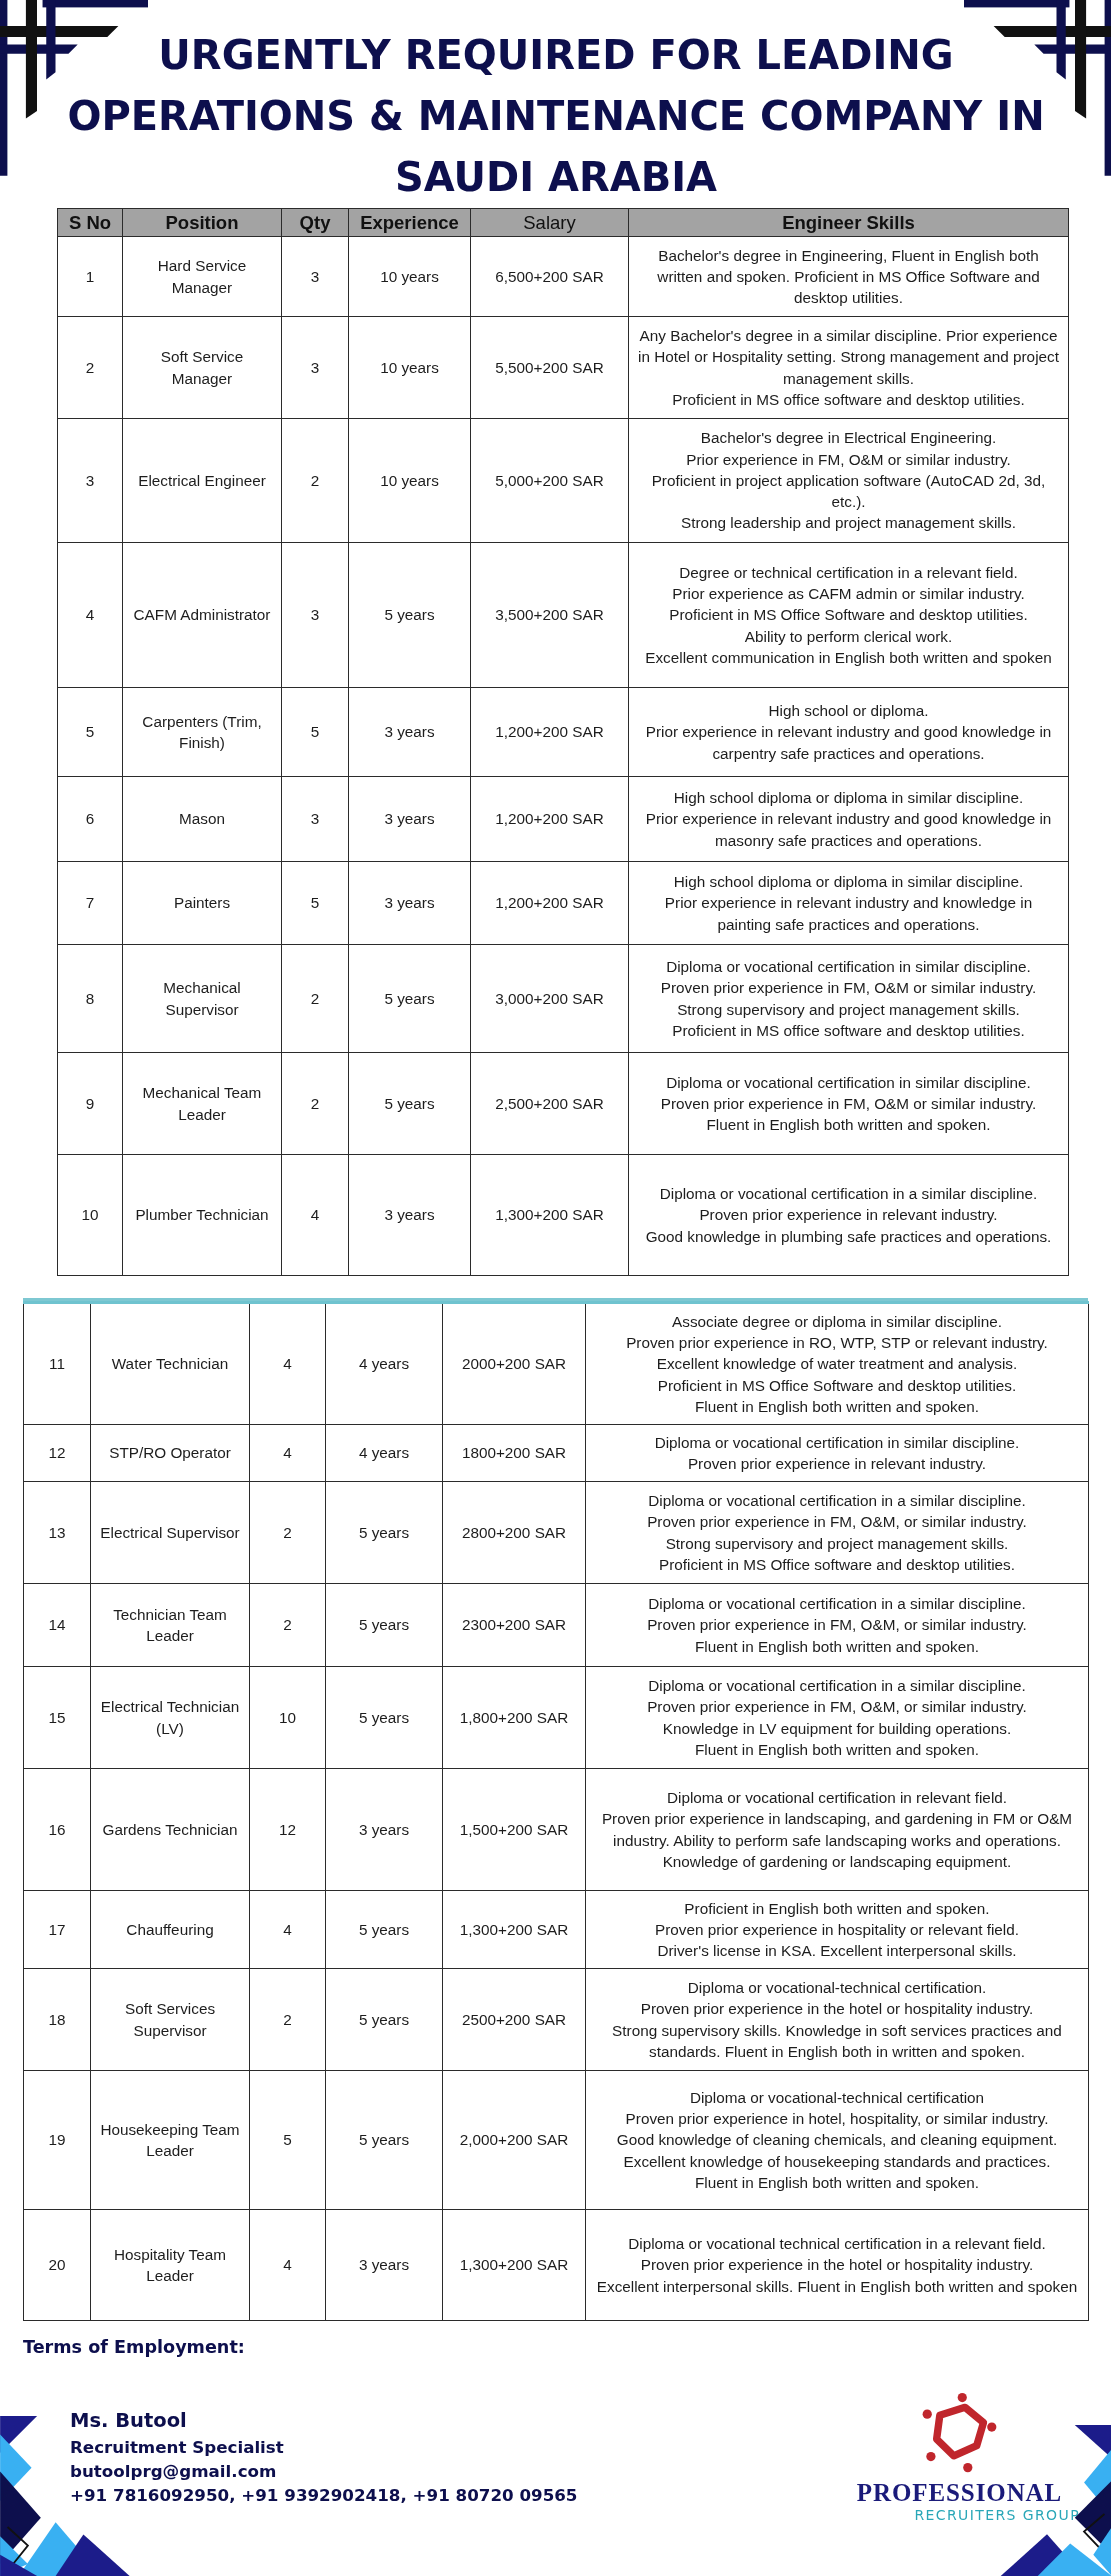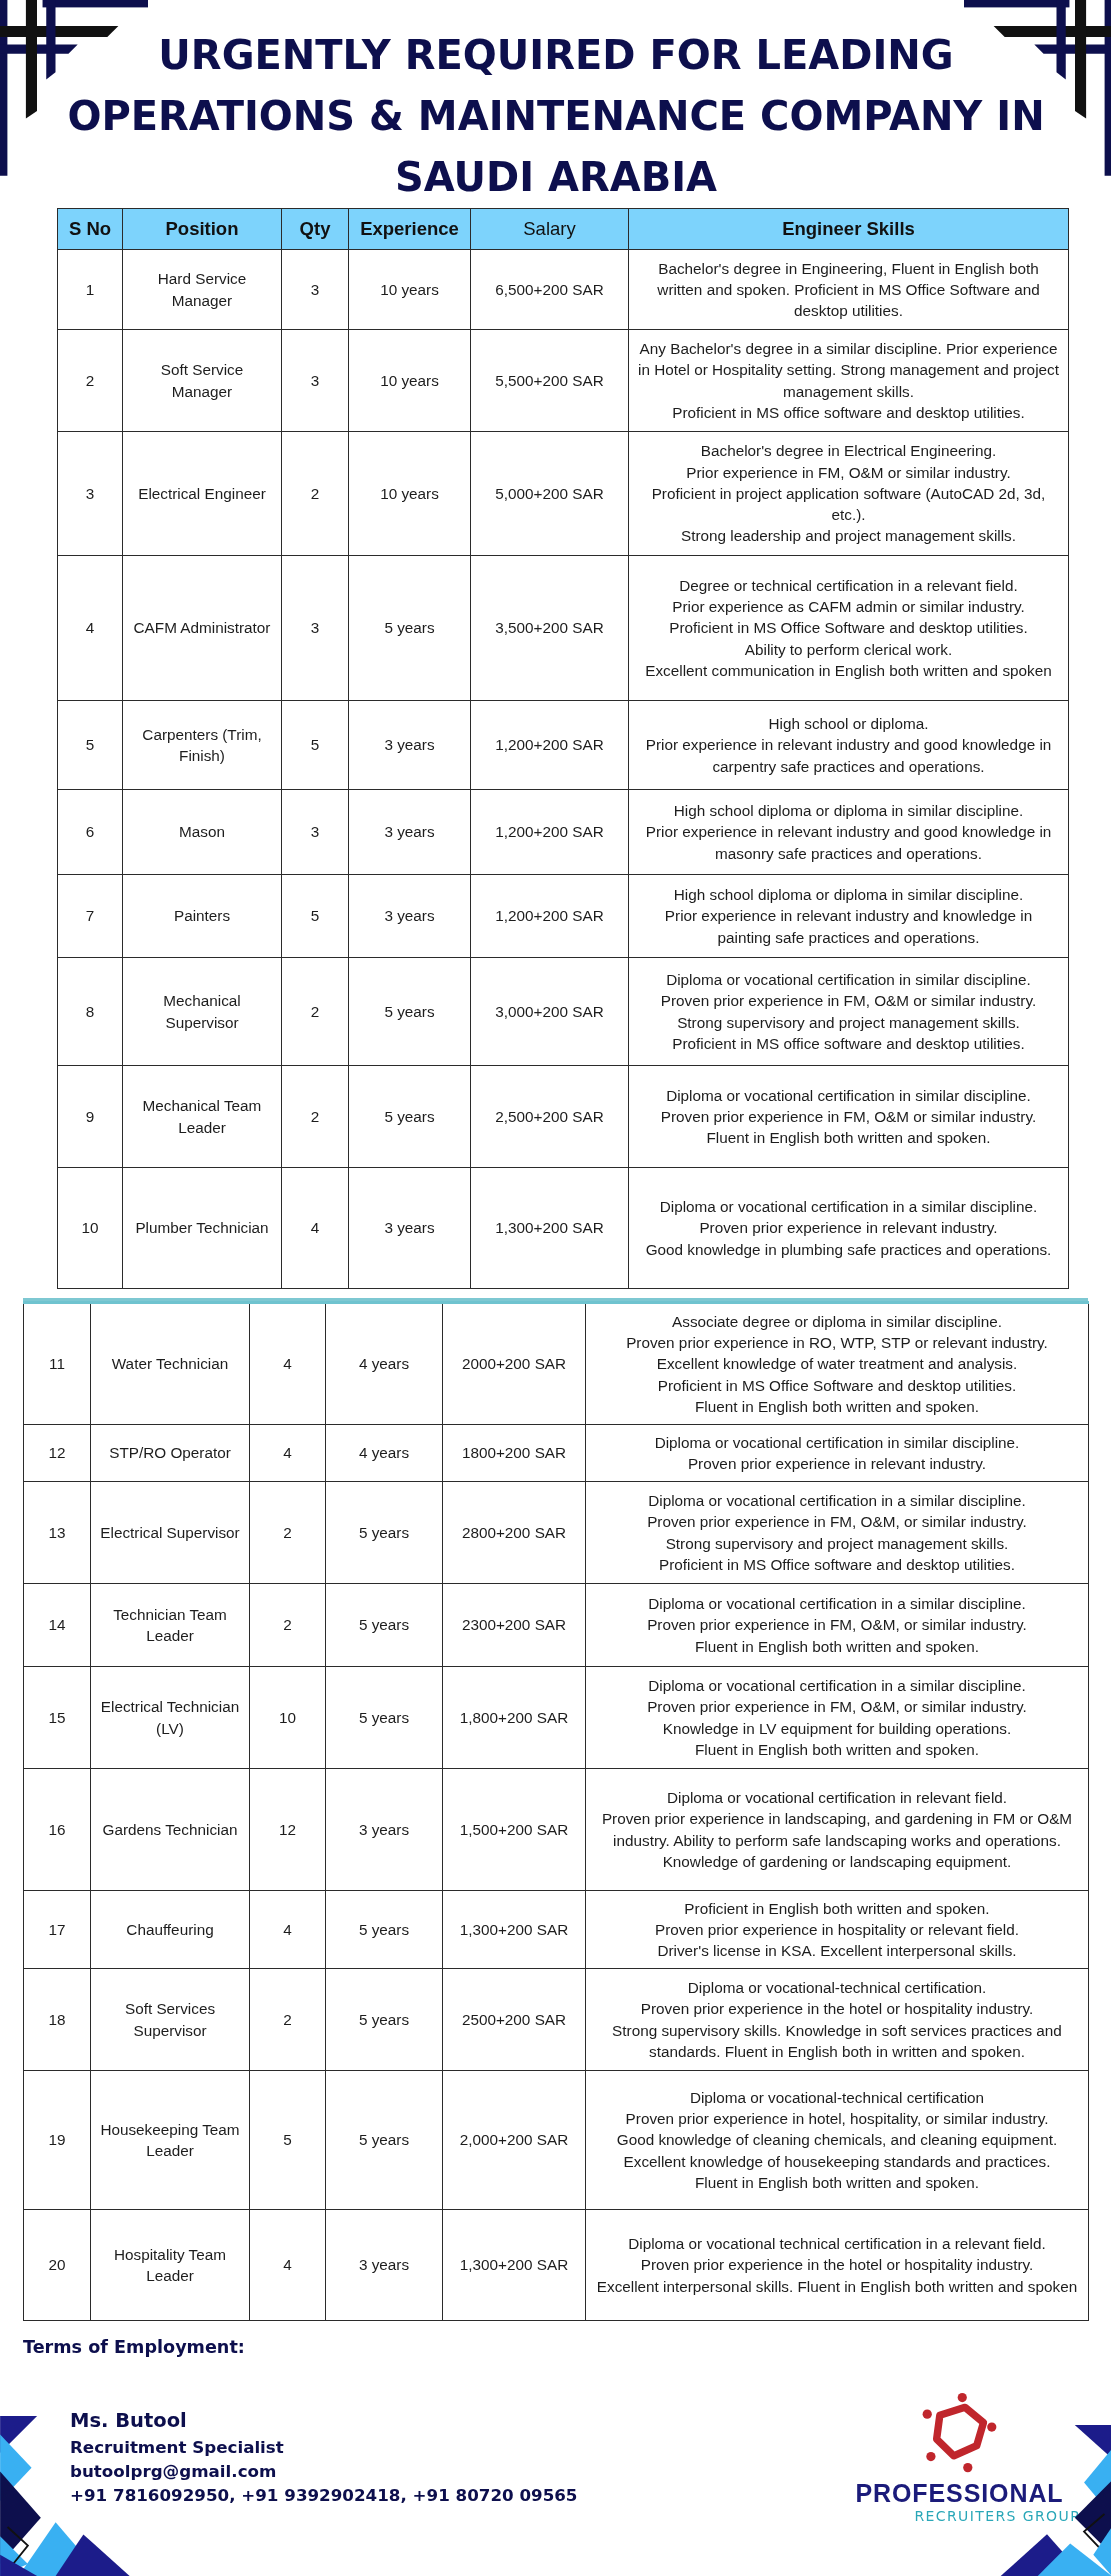--- a/index.html
+++ b/index.html
@@ -13,21 +13,21 @@
 
   .title {
     position: absolute; left: 37px; right: 37px; top: 16.7px;
     text-align: center; color: #0d0f4d;
     font-family: "DejaVu Sans", sans-serif; font-weight: bold;
     font-size: 40px; line-height: 61px; letter-spacing: 0px; margin-top: 8px;
   }
 
   table { border-collapse: collapse; table-layout: fixed; position: absolute; }
   td, th { border: 1.9px solid #2b2b2b; text-align: center; vertical-align: middle; }
-  th { background: #7dd3fc; color: #111; font-weight: bold; font-size: 18.5px; height: 41px; }
+  th { background: #a3a3a3; color: #111; font-weight: bold; font-size: 18.5px; height: 28px; }
   th.salary-h { font-weight: normal; }
   td { font-size: 15.3px; line-height: 21.3px; color: #1d1d1d; padding: 3.7px 5.6px; }
   td.skills { font-size: 15.3px; line-height: 21.3px; padding: 5.6px 7.4px; }
 
   #table1 { left: 57px; top: 208px; width: 1012px; }
   #table2 { left: 23px; top: 1301px; width: 1065px; }
   #table2 { border-top: 3.7px solid #6fc3cf; }
   #table2 td { font-size: 15.3px; }
 
   .splice-line { position: absolute; left: 23px; width: 1065px; top: 1298px; height: 2.8px; background: #7ec8d2; }
@@ -36,21 +36,21 @@
 
   .contact { position: absolute; left: 70px; top: 2407px; color: #0d0f4d; font-family: "DejaVu Sans", sans-serif; font-weight: bold; }
   .contact .name { font-size: 19.5px; line-height: 28px; }
   .contact .line { font-size: 16.7px; line-height: 24px; }
 
   .deco-bl { position: absolute; left: 0; top: 2416px; width: 139px; height: 160px; }
   .deco-br { position: absolute; right: 0; top: 2425px; width: 130px; height: 151px; }
 
   .logo { position: absolute; left: 839px; top: 2392px; width: 241px; height: 148px; text-align: center; }
   .logo svg { display: block; margin: 0 auto; }
-  .logo .brand { color: #1b1b7a; font-family: Liberation Sans, sans-serif; font-size: 25px; font-weight: bold; letter-spacing: 0.9px; margin-top: 3.7px; }
+  .logo .brand { color: #1b1b7a; font-family: Liberation Serif, serif; font-size: 25px; font-weight: bold; letter-spacing: 0.9px; margin-top: 3.7px; }
   .logo .sub { color: #2aa7b8; font-family: "DejaVu Sans", sans-serif; font-size: 14px; letter-spacing: 1.4px; text-align: right; }
 </style>
 </head>
 <body>
 
 <svg class="corner left" viewBox="0 0 160 200">
   <rect x="0" y="0" width="8" height="190" fill="#0d0f4d"></rect>
   <rect x="46" y="0" width="114" height="8" fill="#0d0f4d"></rect>
   <polygon points="0,28 128,28 116,40 0,40" fill="#111"></polygon>
   <polygon points="0,48 84,48 74,58 0,58" fill="#0d0f4d"></polygon>

